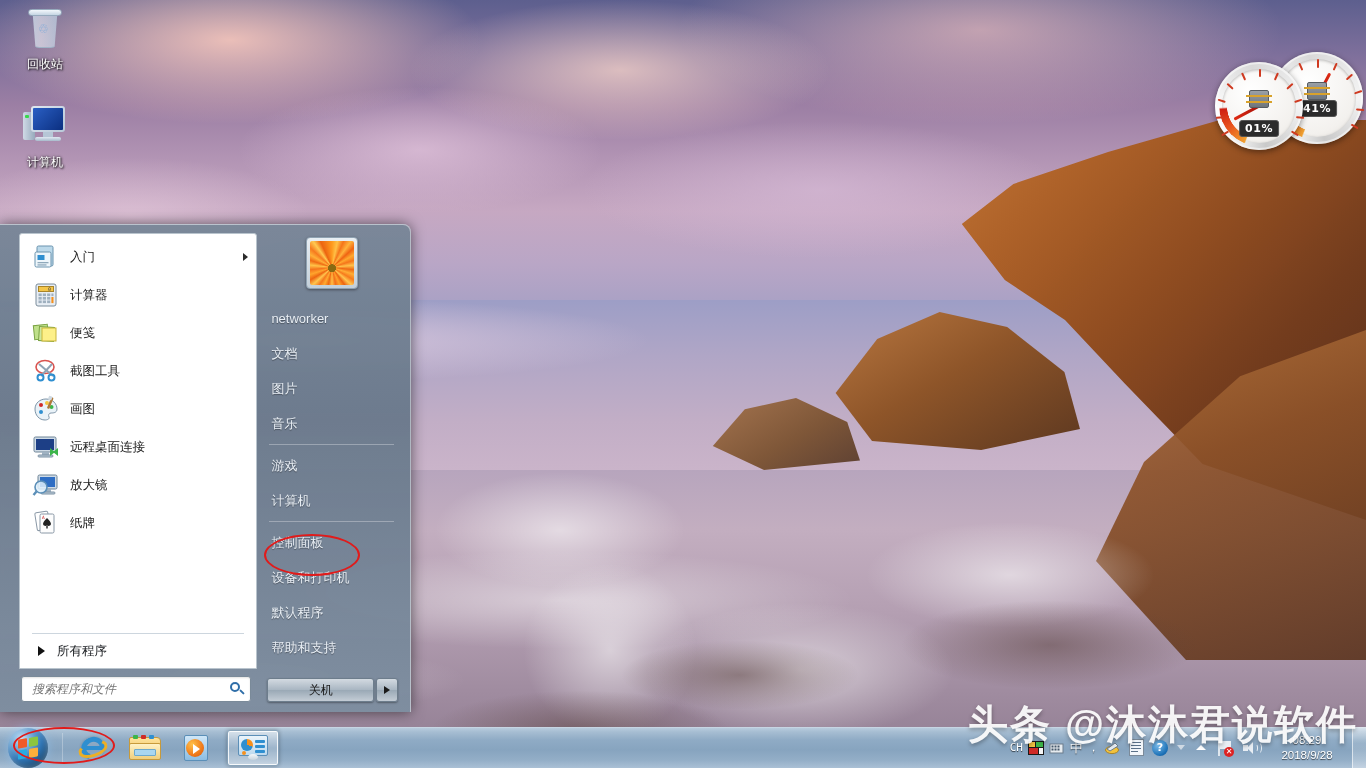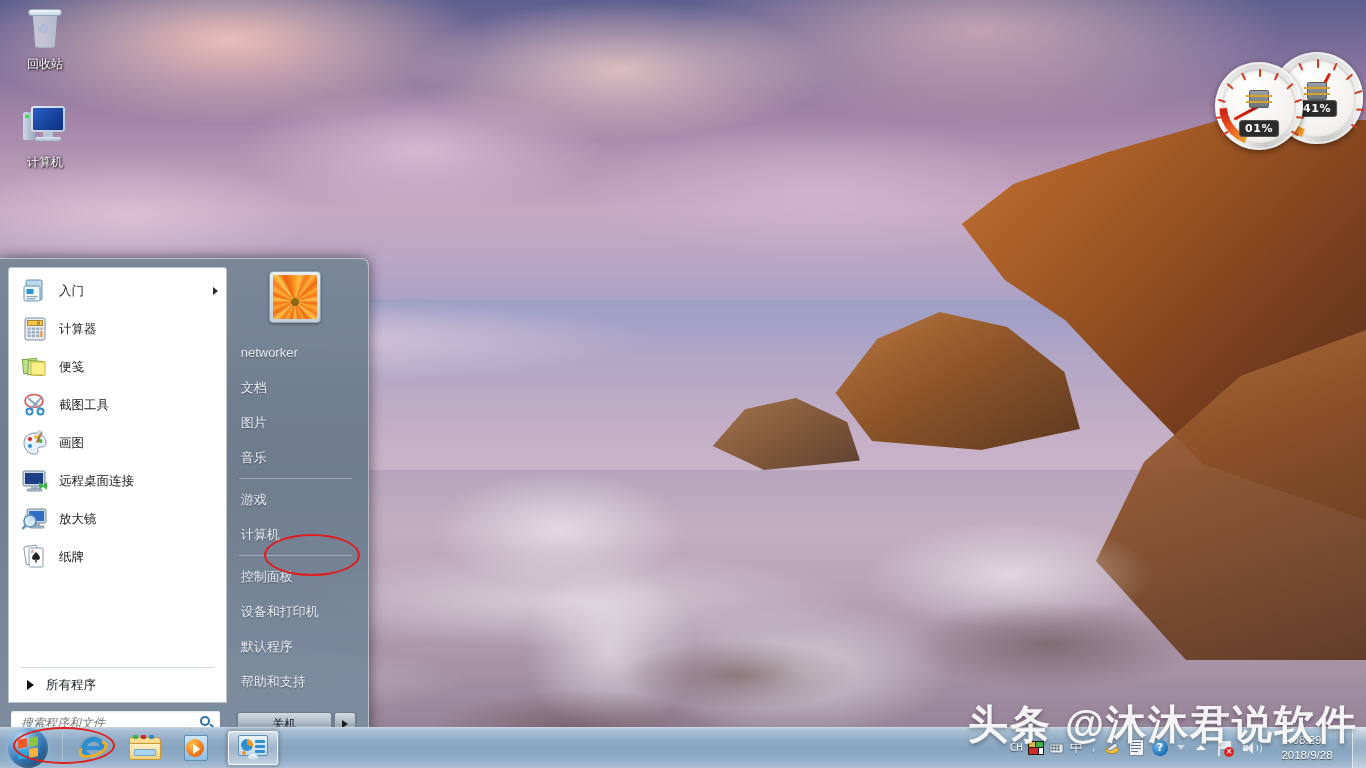--- a/index.html
+++ b/index.html
@@ -141,28 +141,29 @@
   .gauge .chip:before{ top:4px; } .gauge .chip:after{ top:10px; }
   .gauge .val{
     position:absolute; left:50%; transform:translateX(-50%);
     background:#2b2b2b; color:#fff; font-size:11px; font-weight:bold;
     padding:1px 5px; border-radius:3px; border:1px solid #555; letter-spacing:.5px;
     font-family:"DejaVu Sans",sans-serif;
   }
 
   
   #startmenu{
-    position:absolute; left:0; top:258px; width:369px; height:488px;
+    position:absolute; left:0; top:224px; width:411px; height:488px;
     border:1px solid rgba(255,255,255,.45);
     border-bottom:none; border-left:none;
     border-radius:0 8px 0 0;
     background:linear-gradient(180deg, rgba(118,133,150,.94) 0%, rgba(104,120,138,.94) 40%, rgba(125,142,160,.95) 100%);
     box-shadow:0 0 14px rgba(0,0,0,.55);
     backdrop-filter:blur(2px);
     display:flex;
+    padding-left:11px;
   }
   .sm-left{
     width:254px; padding:8px 0 0 8px; display:flex; flex-direction:column;
   }
   .sm-progs{
     background:#fff; border:1px solid #b9c4cd; border-radius:3px 3px 0 0;
     flex:1; display:flex; flex-direction:column; padding:4px 0 0 0; overflow:hidden;
   }
   .sm-item{
     display:flex; align-items:center; gap:10px; height:38px; padding:0 8px 0 12px;

